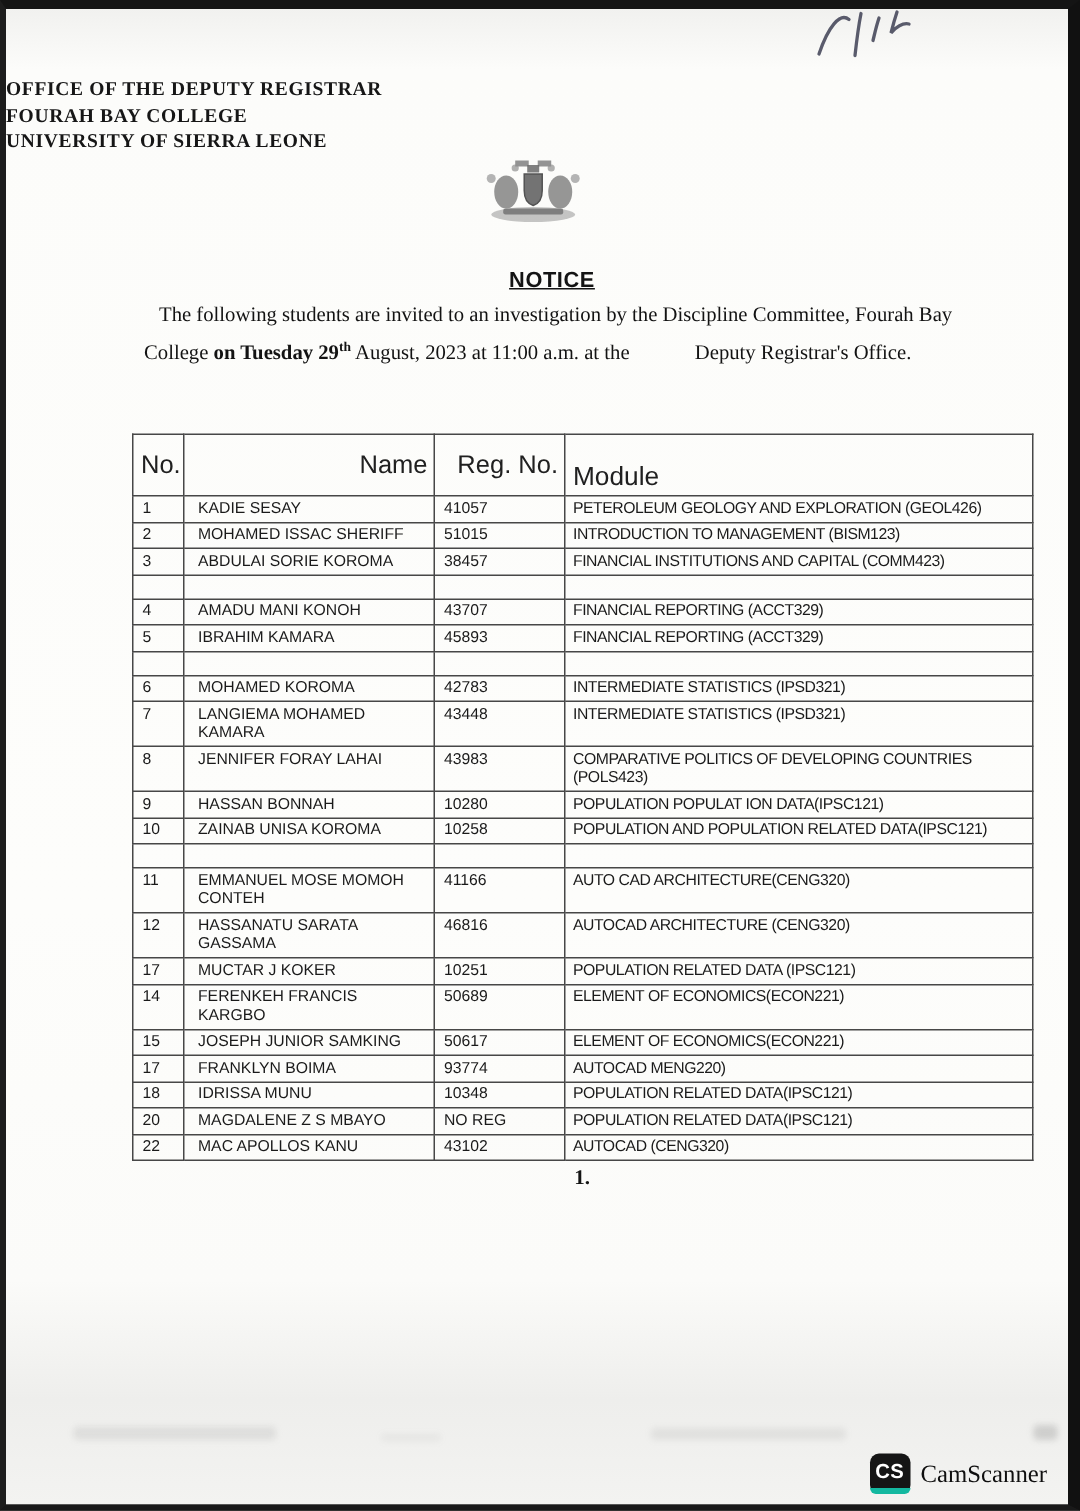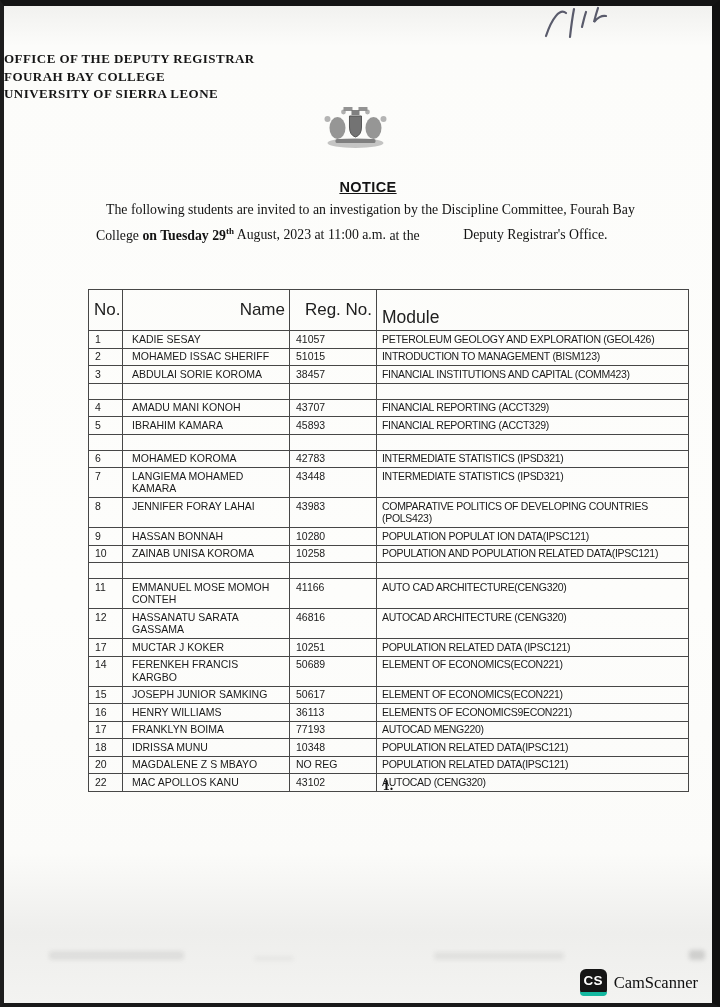--- a/index.html
+++ b/index.html
@@ -232,29 +232,23 @@
           <td class="c-reg">50689</td>
           <td class="c-module">ELEMENT OF ECONOMICS(ECON221)</td>
         </tr>
         <tr>
           <td class="c-no">15</td>
           <td class="c-name">JOSEPH JUNIOR SAMKING</td>
           <td class="c-reg">50617</td>
           <td class="c-module">ELEMENT OF ECONOMICS(ECON221)</td>
         </tr>
         <tr>
-          <td class="c-no">16</td>
-          <td class="c-name">HENRY WILLIAMS</td>
-          <td class="c-reg">36113</td>
-          <td class="c-module">ELEMENTS OF ECONOMICS9ECON221)</td>
-        </tr>
-        <tr>
           <td class="c-no">17</td>
           <td class="c-name">FRANKLYN BOIMA</td>
-          <td class="c-reg">77193</td>
+          <td class="c-reg">93774</td>
           <td class="c-module">AUTOCAD MENG220)</td>
         </tr>
         <tr>
           <td class="c-no">18</td>
           <td class="c-name">IDRISSA MUNU</td>
           <td class="c-reg">10348</td>
           <td class="c-module">POPULATION RELATED DATA(IPSC121)</td>
         </tr>
         <tr>
           <td class="c-no">20</td>

